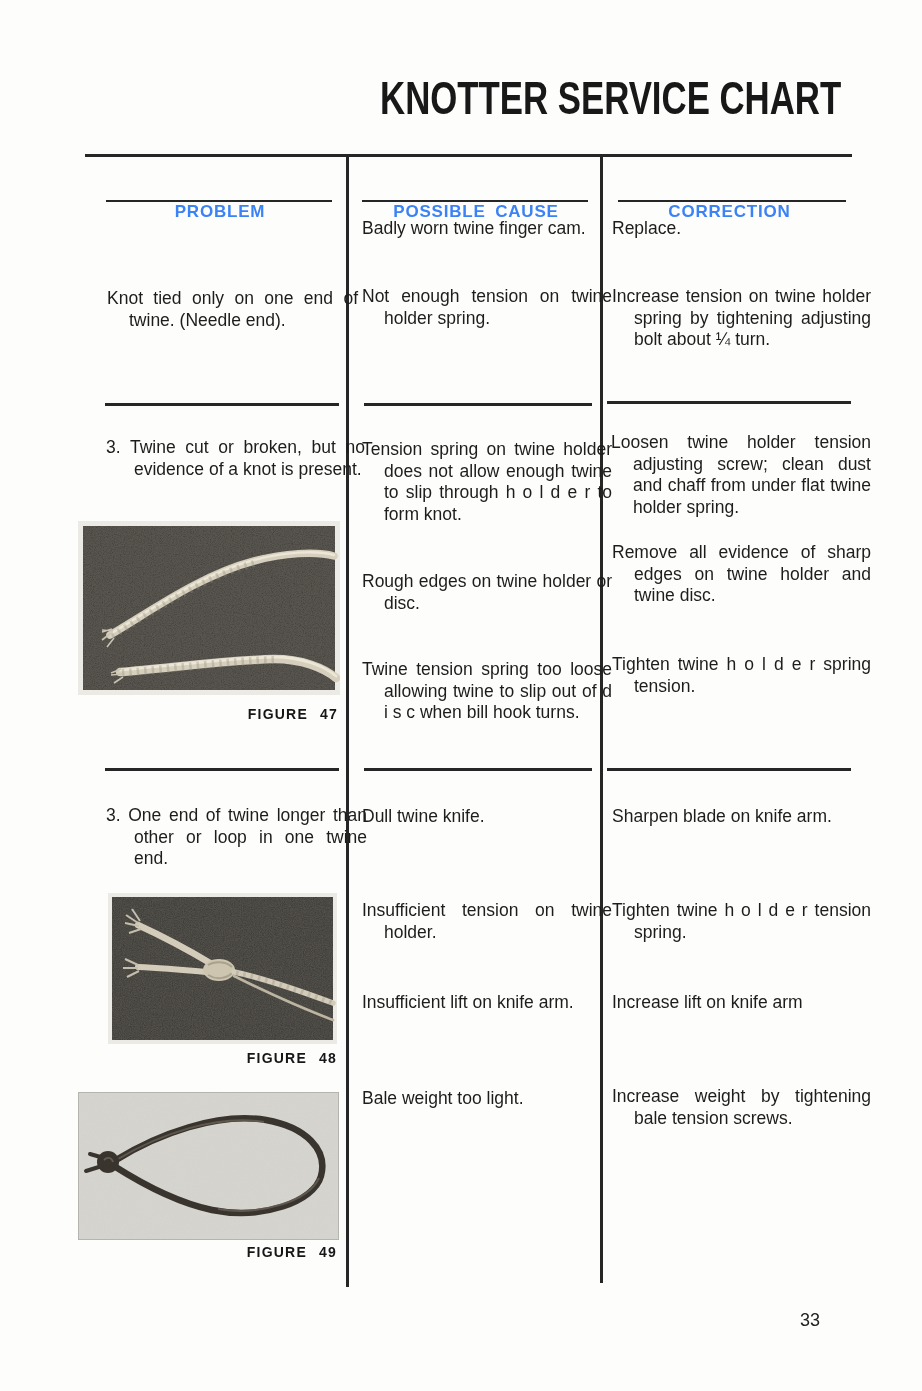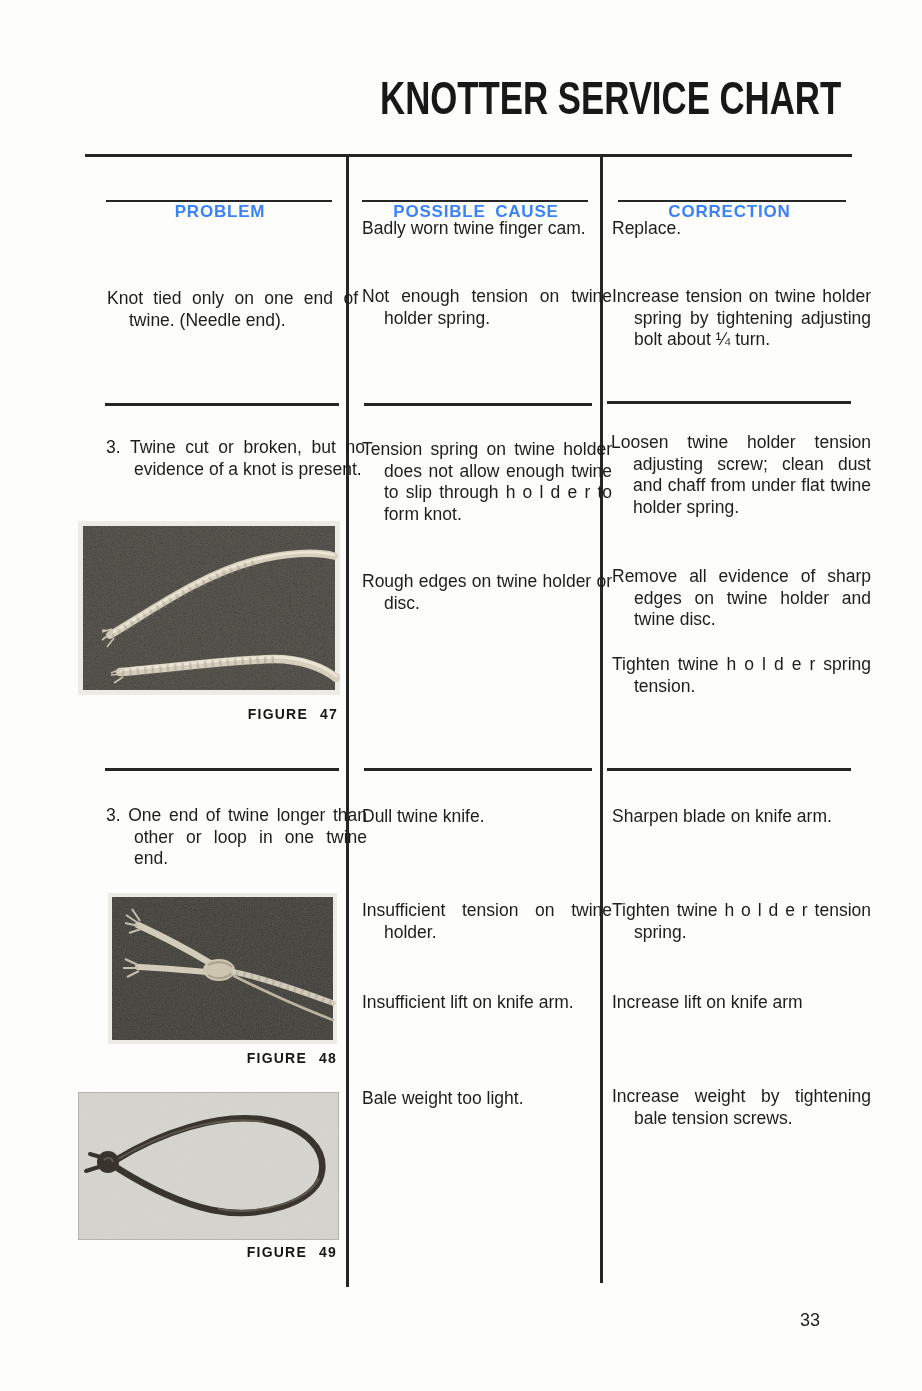--- a/index.html
+++ b/index.html
@@ -89,22 +89,23 @@
       <g>
         <path d="M42,151 C92,147 150,139 196,138 C224,138 246,147 258,157" fill="none" stroke="#d6cfbd" stroke-width="8.5" stroke-linecap="round"></path>
         <path d="M42,149 C92,145 150,137 196,136 C224,136 246,145 258,155" fill="none" stroke="#ece6d6" stroke-width="2.8" stroke-linecap="round"></path>
         <path d="M44,152 C94,148 152,140 198,139" fill="none" stroke="#938c7a" stroke-width="8" stroke-dasharray="2.5 5" opacity="0.35"></path>
         <path d="M43,148 l-10,4 M44,153 l-11,1 M45,156 l-9,6" stroke="#c9c2b0" stroke-width="1.6"></path>
       </g>
     </svg>
   </div>
 
   <div class="tb hang" style="left:362px; top:571px; width:228px;">Rough edges on twine holder or disc.</div>
-  <div class="tb hang" style="left:612px; top:566px; width:237px;">Remove all evidence of sharp edges on twine holder and twine disc.</div>
+  <div class="tb hang" style="left:612px; top:542px; width:237px;">Remove all evidence of sharp edges on twine holder and twine disc.</div>
 
+  <div class="tb hang" style="left:362px; top:659px; width:228px;">Twine tension spring too loose allowing twine to slip out of d i s c when bill hook turns.</div>
   <div class="tb hang" style="left:612px; top:654px; width:237px;">Tighten twine h o l d e r spring tension.</div>
 
   <div class="figcap" style="left:138px; top:706px; width:200px;">FIGURE 47</div>
 
   <div class="rule" style="left:105px; top:768px; width:234px; height:3px;"></div>
   <div class="rule" style="left:364px; top:768px; width:228px; height:3px;"></div>
   <div class="rule" style="left:607px; top:768px; width:244px; height:3px;"></div>
 
   <div class="tb hangn" style="left:106px; top:805px; width:233px;">3. One end of twine longer than other or loop in one twine end.</div>
   <div class="tb hang" style="left:362px; top:806px; width:228px;">Dull twine knife.</div>

